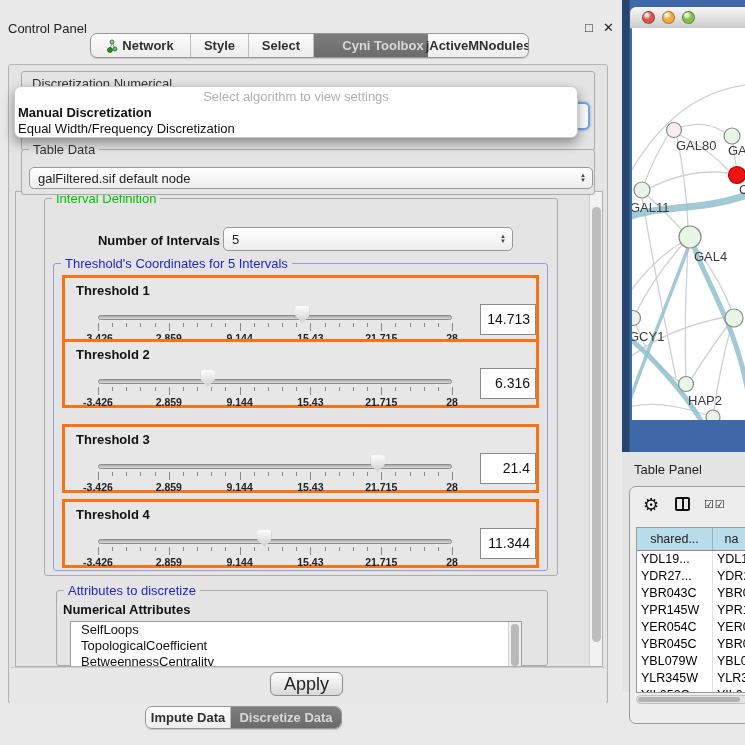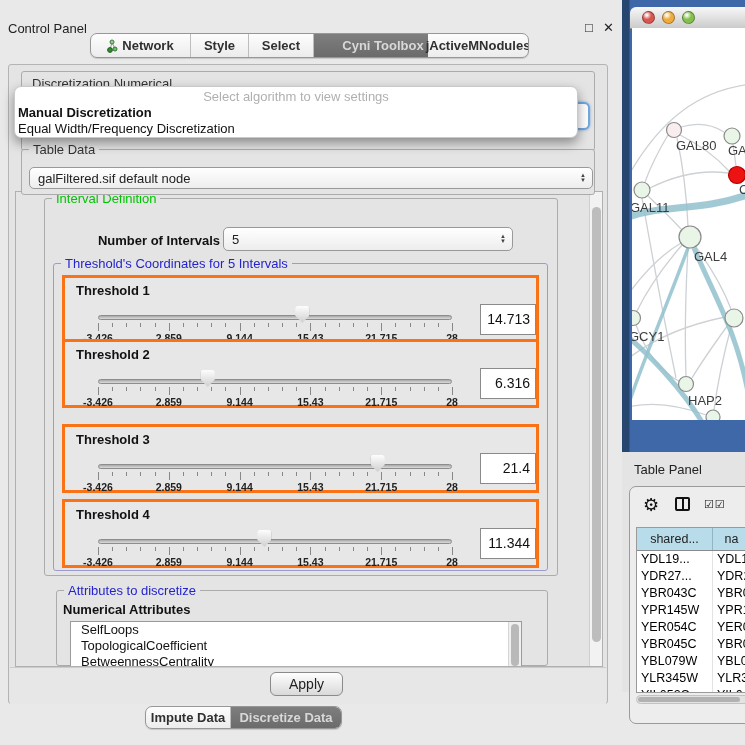--- a/index.html
+++ b/index.html
@@ -70,21 +70,21 @@
     box-sizing:border-box;font-size:14px;color:#111;text-align:right;line-height:29px;padding-right:5px;}
   #attrGroup{left:40px;top:398px;width:492px;height:76px;}
   #attrTitle{position:absolute;left:6px;top:11px;font-size:13px;font-weight:bold;color:#111;}
   #attrList{position:absolute;left:13px;top:30px;width:452px;height:50px;background:#fff;
     border:1px solid #9a9a9a;box-sizing:border-box;overflow:hidden;}
   .attrItem{height:16px;line-height:16px;font-size:13px;color:#111;padding-left:10px;white-space:nowrap;}
   #attrScroll{position:absolute;right:0;top:0;width:12px;height:48px;background:#f0f0f0;border-left:1px solid #d5d5d5;}
   #attrScrollThumb{position:absolute;left:2px;top:2px;width:8px;height:42px;background:#b9b9b9;border-radius:4px;}
   #applyStrip{position:absolute;left:1px;top:602px;width:596px;height:36px;background:#e7e7e7;border-top:1px solid #cccccc;}
   #applyBtn{position:absolute;left:260px;top:4px;width:73px;height:24px;border:1px solid #8a8a8a;border-radius:6px;
-    background:linear-gradient(#fefefe,#d9d9d9);font-size:14px;color:#222;font-family:inherit;}
+    background:linear-gradient(#fefefe,#d9d9d9);font-size:18px;color:#222;font-family:inherit;}
   
   #desktop{position:absolute;left:622px;top:0;width:123px;height:452px;
     background:linear-gradient(90deg,#27466f 0px,#27466f 7px,#3e68a8 8px);}
   #macBar{position:absolute;left:8px;top:7px;right:0;height:21px;
     background:linear-gradient(#f8f8f8,#cbcbcb);border-radius:6px 0 0 0;border-bottom:1px solid #8e8e8e;}
   .tl{position:absolute;top:4px;width:13px;height:13px;border-radius:50%;box-sizing:border-box;}
   #netCanvas{position:absolute;left:10px;top:28px;width:113px;height:392px;background:#fff;overflow:hidden;}
   #tablePanel{position:absolute;left:622px;top:452px;width:123px;height:240px;background:#e4e4e4;}
   #tpTitle{position:absolute;left:12px;top:10px;font-size:13px;color:#222;}
   #tpBox{position:absolute;left:7px;top:34px;width:130px;height:238px;background:#ededed;

